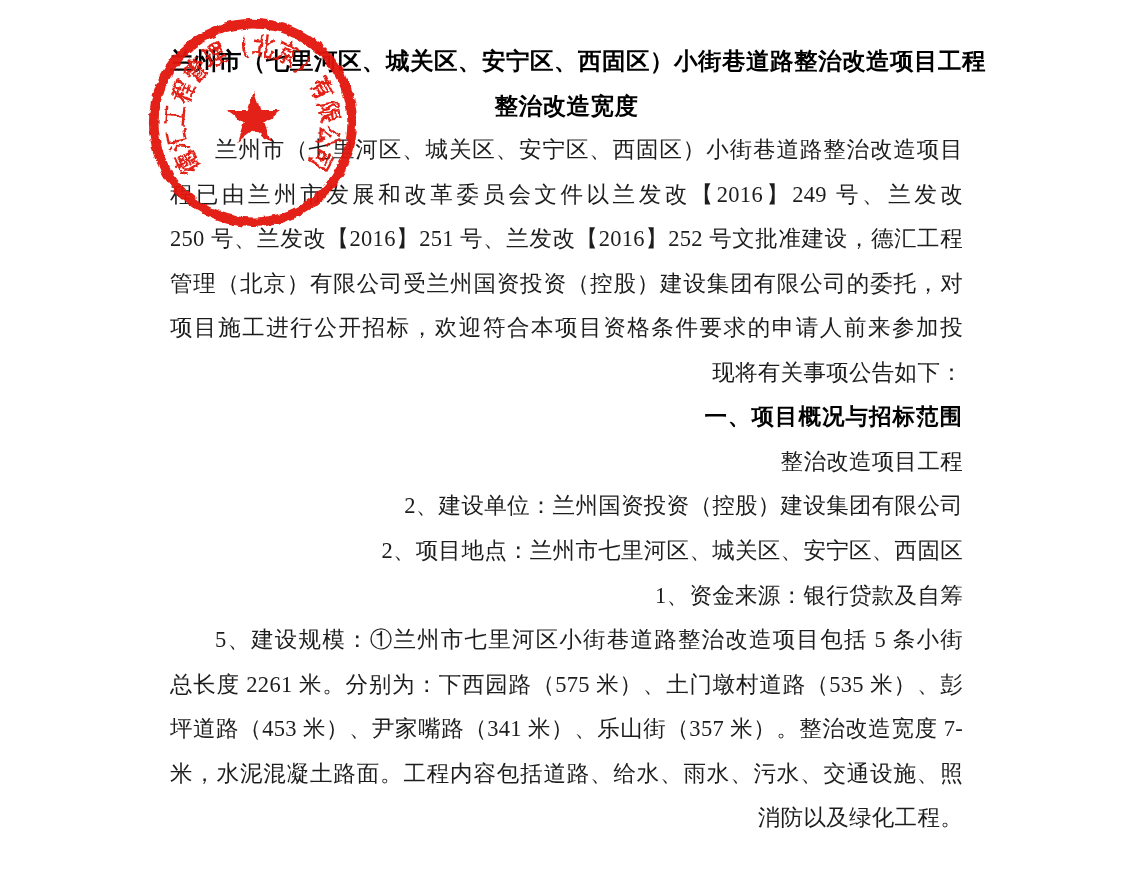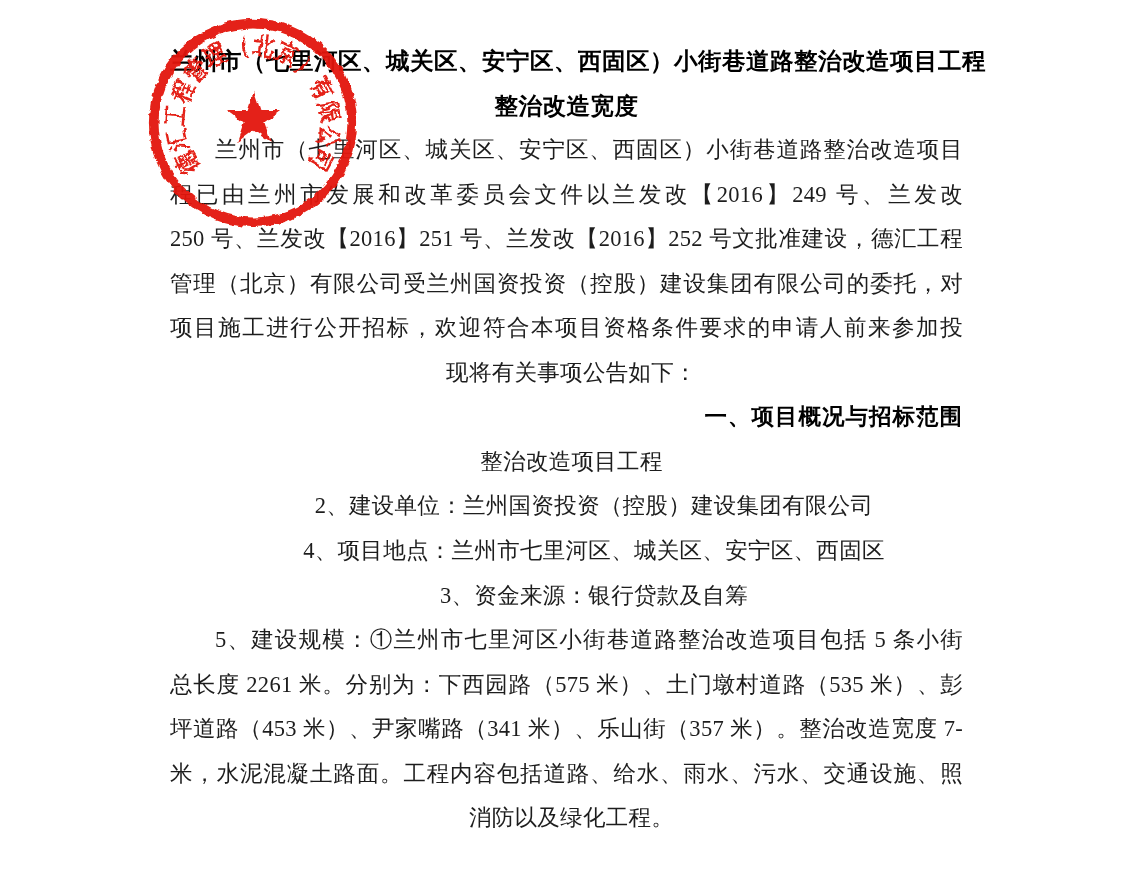--- a/index.html
+++ b/index.html
@@ -30,21 +30,21 @@
     white-space: nowrap;
     letter-spacing: 0.3px;
   }
   .line.j {
     white-space: normal;
     text-align: justify;
     text-align-last: justify;
     text-justify: inter-character;
     overflow: hidden;
   }
-  .line.l { text-align: center; margin-left: 10px; }
+  .line.l { text-align: right; margin-left: 10px; }
   .line.t {
     text-align: center;
     font-weight: bold;
     font-size: 23.5px;
     color: #000000;
     letter-spacing: 0.5px;
   }
   .line.h {
     font-weight: bold;
     color: #000000;
@@ -78,22 +78,22 @@
     <div class="line j">程已由兰州市发展和改革委员会文件以兰发改【2016】249 号、兰发改【2016】</div>
     <div class="line j">250 号、兰发改【2016】251 号、兰发改【2016】252 号文批准建设，德汇工程</div>
     <div class="line j">管理（北京）有限公司受兰州国资投资（控股）建设集团有限公司的委托，对该</div>
     <div class="line j">项目施工进行公开招标，欢迎符合本项目资格条件要求的申请人前来参加投标，</div>
     <div class="line l">现将有关事项公告如下：</div>
 
     <div class="line h ind">一、项目概况与招标范围</div>
 
     <div class="line l">整治改造项目工程</div>
     <div class="line l ind">2、建设单位：兰州国资投资（控股）建设集团有限公司</div>
-    <div class="line l ind">4、项目地点：兰州市七里河区、城关区、安宁区、西固区</div>
-    <div class="line l ind">3、资金来源：银行贷款及自筹</div>
+    <div class="line l ind">2、项目地点：兰州市七里河区、城关区、安宁区、西固区</div>
+    <div class="line l ind">1、资金来源：银行贷款及自筹</div>
 
     <div class="line j ind">5、建设规模：①兰州市七里河区小街巷道路整治改造项目包括 5 条小街巷，</div>
     <div class="line j">总长度 2261 米。分别为：下西园路（575 米）、土门墩村道路（535 米）、彭家</div>
     <div class="line j">坪道路（453 米）、尹家嘴路（341 米）、乐山街（357 米）。整治改造宽度 7-18</div>
     <div class="line j">米，水泥混凝土路面。工程内容包括道路、给水、雨水、污水、交通设施、照明、</div>
     <div class="line l">消防以及绿化工程。</div>
   </div>
 
   <svg class="seal" viewBox="0 0 222 222" aria-hidden="true">
     <defs>

